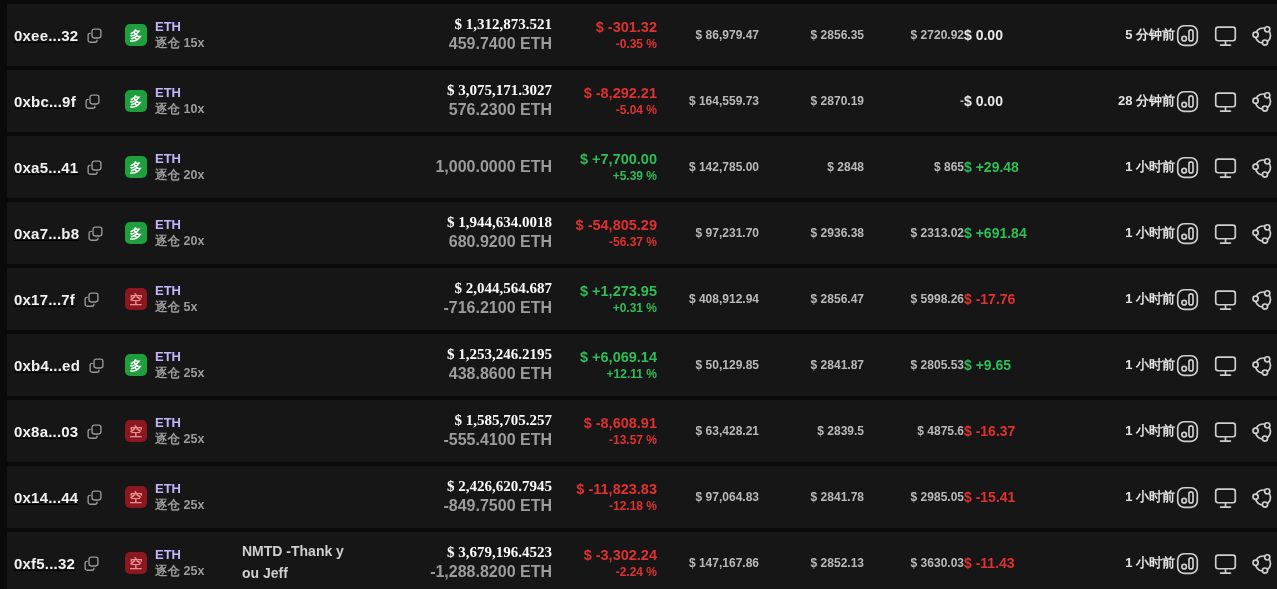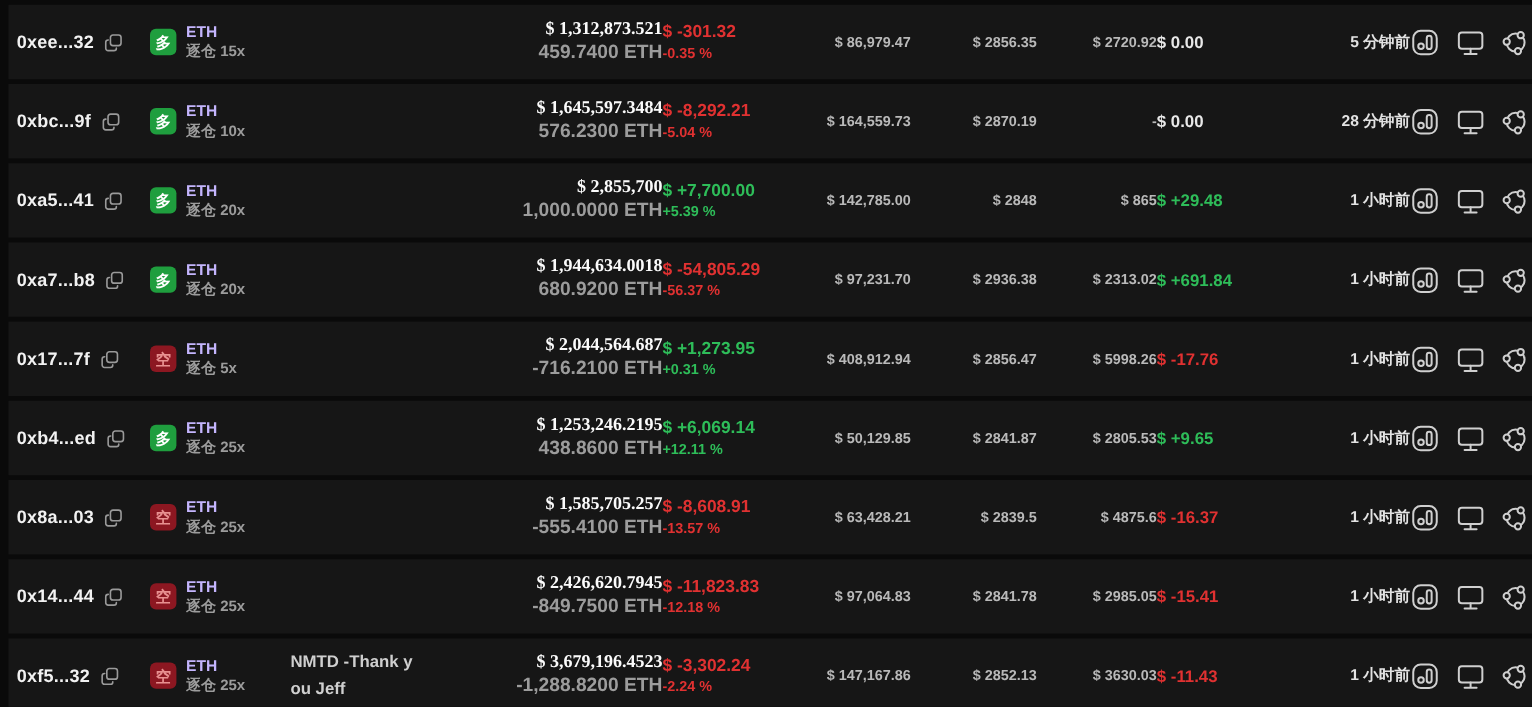--- a/index.html
+++ b/index.html
@@ -10,21 +10,21 @@
     -webkit-font-smoothing:antialiased;
   }
   .table{padding:4px 0 0 7px;}
   .row{
     display:flex;align-items:center;
     height:62px;margin-bottom:4px;
     background:#161616;
   }
   .col{box-sizing:border-box;flex:0 0 auto;}
   
-  .c-addr{width:118px;padding-left:7px;display:flex;align-items:center;gap:8px;}
+  .c-addr{width:118px;padding-left:7px;display:flex;align-items:center;gap:8px;text-decoration:underline;}
   .addr{color:#f2f2f2;font-weight:700;font-size:15px;letter-spacing:.2px;cursor:pointer;}
   .copy{color:#9a9a9a;display:inline-flex;cursor:pointer;}
   .copy svg{width:17px;height:17px;}
   
   .c-coin{width:105px;display:flex;align-items:center;gap:8px;}
   .badge{
     width:22px;height:22px;border-radius:5px;
     display:flex;align-items:center;justify-content:center;
     font-size:13px;font-weight:700;line-height:1;
   }
@@ -32,21 +32,21 @@
   .badge.short{background:var(--badge-short-bg);color:var(--badge-short-fg);}
   .coin-name{color:#c4b5fd;font-weight:700;font-size:13px;line-height:1.2;}
   .coin-lev{color:#9c9c9c;font-weight:700;font-size:12.5px;line-height:1.3;}
   
   .c-note{width:115px;padding-right:12px;color:#cfcfcf;font-weight:700;font-size:14px;line-height:1.55;word-break:break-all;margin-left:12px;}
   
   .c-value{width:195px;text-align:right;}
   .v-usd{color:#fbfbfb;font-weight:700;font-size:15px;line-height:1.25;font-family:Liberation Serif, serif;}
   .v-size{color:#9c9c9c;font-weight:700;font-size:16px;line-height:1.3;}
   
-  .c-pnl{width:105px;}
+  .c-pnl{width:105px;text-align:right;}
   .p-amt{font-weight:700;font-size:14.5px;line-height:1.25;}
   .p-pct{font-weight:700;font-size:12px;line-height:1.35;}
   .pos{color:var(--green);}
   .neg{color:var(--red);}
   .neutral{color:#e8e8e8;}
   
   .c-margin{width:102px;}
   .c-entry{width:105px;}
   .c-liq{width:100px;}
   .money{text-align:right;color:#b9b9b9;font-weight:700;font-size:12px;}
@@ -130,21 +130,21 @@
     </div>
     <div class="col c-coin">
       <span class="badge long">多</span>
       <span>
         <div class="coin-name">ETH</div>
         <div class="coin-lev">逐仓 10x</div>
       </span>
     </div>
     <div class="col c-note"></div>
     <div class="col c-value">
-      <div class="v-usd">$ 1,645,597.3484</div>
+      <div class="v-usd">$ 3,075,171.3027</div>
       <div class="v-size">576.2300 ETH</div>
     </div>
     <div class="col c-pnl">
       <div class="p-amt neg">$ -8,292.21</div>
       <div class="p-pct neg">-5.04 %</div>
     </div>
     <div class="col c-margin money">$ 164,559.73</div>
     <div class="col c-entry money">$ 2870.19</div>
     <div class="col c-liq money">-</div>
     <div class="col c-fund neutral">$ 0.00</div>
@@ -186,21 +186,20 @@
     </div>
     <div class="col c-coin">
       <span class="badge long">多</span>
       <span>
         <div class="coin-name">ETH</div>
         <div class="coin-lev">逐仓 20x</div>
       </span>
     </div>
     <div class="col c-note"></div>
     <div class="col c-value">
-      <div class="v-usd">$ 2,855,700</div>
       <div class="v-size">1,000.0000 ETH</div>
     </div>
     <div class="col c-pnl">
       <div class="p-amt pos">$ +7,700.00</div>
       <div class="p-pct pos">+5.39 %</div>
     </div>
     <div class="col c-margin money">$ 142,785.00</div>
     <div class="col c-entry money">$ 2848</div>
     <div class="col c-liq money">$ 865</div>
     <div class="col c-fund pos">$ +29.48</div>

